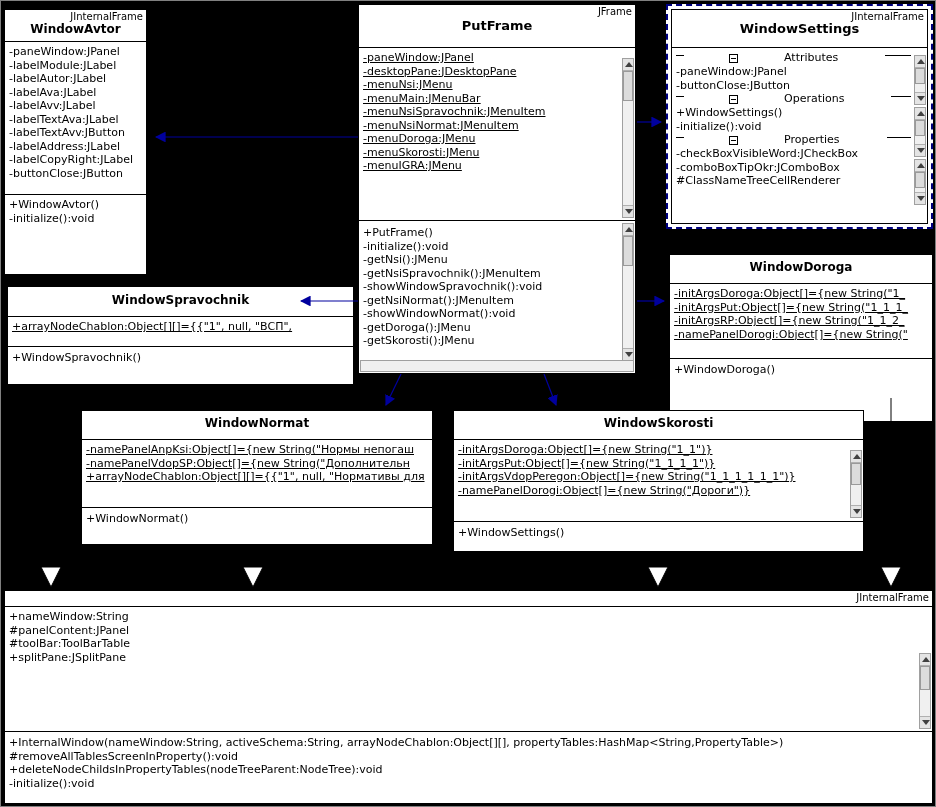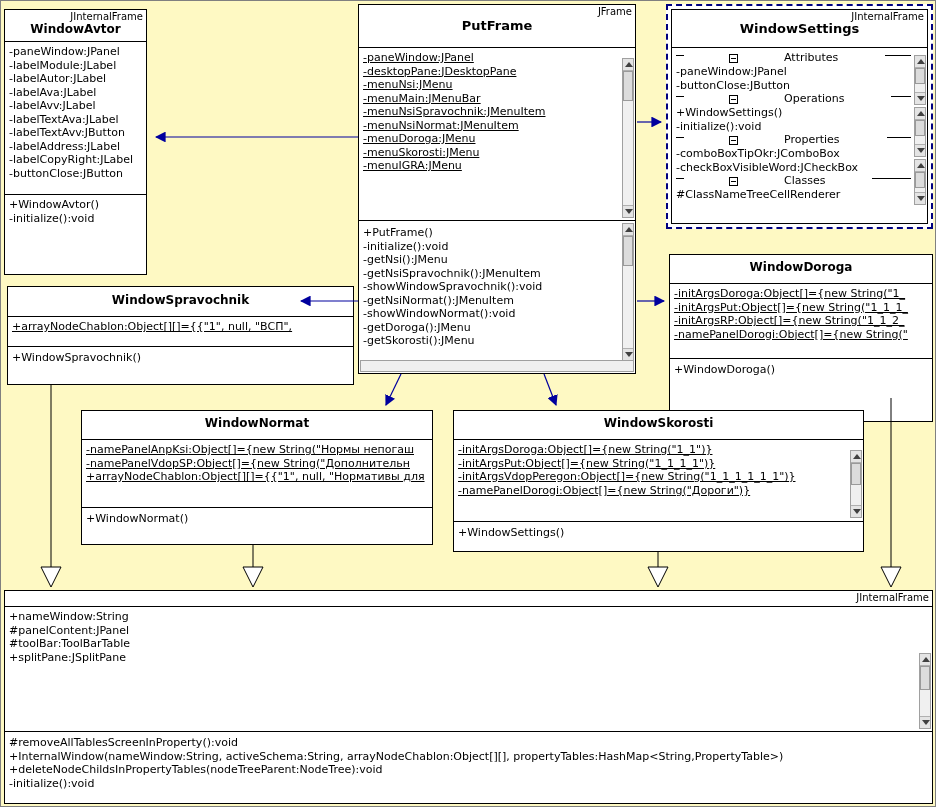--- a/index.html
+++ b/index.html
@@ -6,21 +6,21 @@
     margin: 0;
     padding: 0;
     background: #ffffff;
     font-family: "DejaVu Sans", sans-serif;
   }
   #root {
     position: relative;
     width: 936px;
     height: 807px;
     overflow: hidden;
-    background: #fef9c3;
+    background: #000000;
     border: 1px solid #808080;
     box-sizing: border-box;
   }
   .uml-box {
     position: absolute;
     background: #ffffff;
     border: 1px solid #000000;
     box-sizing: border-box;
     overflow: hidden;
   }
@@ -263,28 +263,22 @@
           <span class="dash-tail"></span>
         </div>
         <div class="member">+WindowSettings()</div>
         <div class="member">-initialize():void</div>
         <div class="tree-row">
           <span class="dash-lead"></span>
           <span class="tnode"></span>
           <span>Properties</span>
           <span class="dash-tail"></span>
         </div>
+        <div class="member">-checkBoxVisibleWord:JCheckBox</div>
         <div class="member">-comboBoxTipOkr:JComboBox</div>
-        <div class="member">-checkBoxVisibleWord:JCheckBox</div>
-        <div class="tree-row">
-          <span class="dash-lead"></span>
-          <span class="tnode"></span>
-          <span>Classes</span>
-          <span class="dash-tail"></span>
-        </div>
         <div class="member">#ClassNameTreeCellRenderer</div>
       </div>
       <div class="vscroll" style="top:45px; height:50px;">
         <div class="arrow"></div>
         <div class="thumb" style="top:12px; height:16px;"></div>
         <div class="arrow bottom"></div>
       </div>
       <div class="vscroll" style="top:97px; height:50px;">
         <div class="arrow"></div>
         <div class="thumb" style="top:12px; height:16px;"></div>
@@ -363,22 +357,22 @@
     <div class="frame-tag">JInternalFrame</div>
     <div class="sep" style="margin-top:15px;"></div>
     <div class="section" style="padding-right:18px;">
       <div class="member">+nameWindow:String</div>
       <div class="member">#panelContent:JPanel</div>
       <div class="member">#toolBar:ToolBarTable</div>
       <div class="member">+splitPane:JSplitPane</div>
     </div>
     <div class="sep" style="position:absolute; left:0; right:0; top:140px;"></div>
     <div class="section" style="position:absolute; left:0; right:18px; top:142px;">
+      <div class="member">+InternalWindow(nameWindow:String, activeSchema:String, arrayNodeChablon:Object[][], propertyTables:HashMap&lt;String,PropertyTable&gt;)</div>
       <div class="member">#removeAllTablesScreenInProperty():void</div>
-      <div class="member">+InternalWindow(nameWindow:String, activeSchema:String, arrayNodeChablon:Object[][], propertyTables:HashMap&lt;String,PropertyTable&gt;)</div>
       <div class="member">+deleteNodeChildsInPropertyTables(nodeTreeParent:NodeTree):void</div>
       <div class="member">-initialize():void</div>
     </div>
     <div class="vscroll" style="top:62px; height:76px;">
       <div class="arrow"></div>
       <div class="thumb" style="top:12px; height:24px;"></div>
       <div class="arrow bottom"></div>
     </div>
   </div>
 

